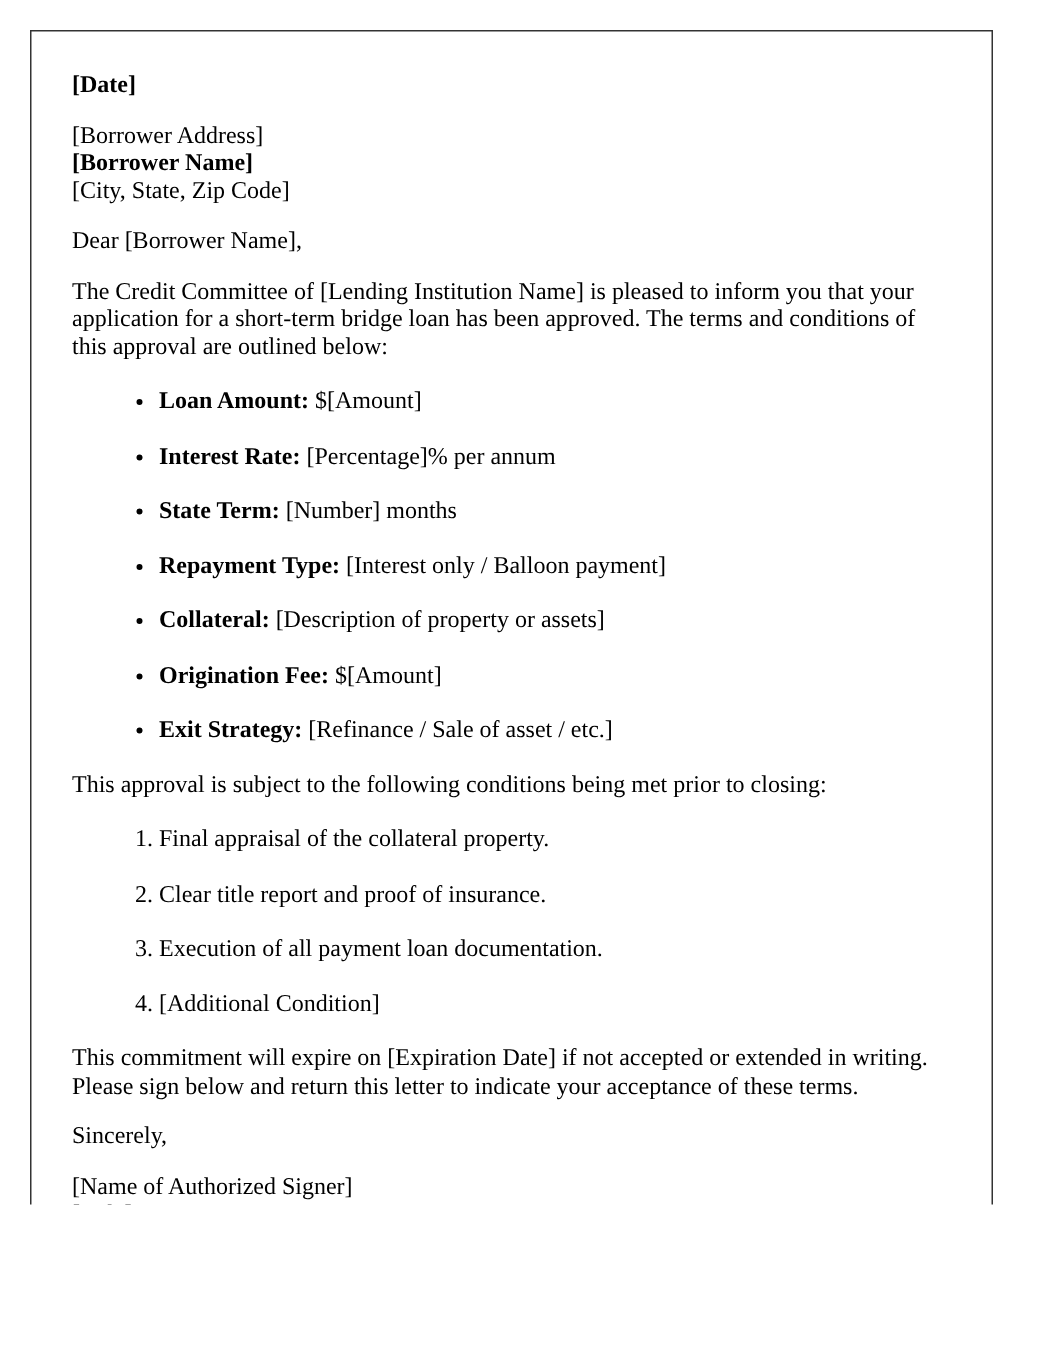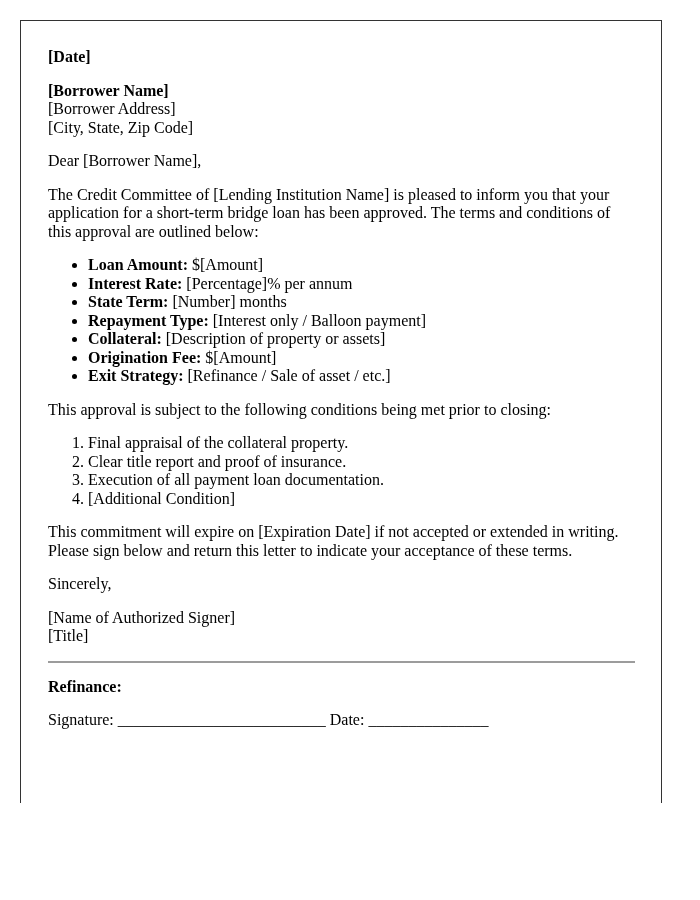--- a/index.html
+++ b/index.html
@@ -27,38 +27,38 @@
     line-height: 18.5px;
     color: #000000;
   }
   .letter-page p { margin: 15px 0; }
   .b { font-weight: bold; }
   .block-line { display: block; }
   ul.terms-list, ol.conditions-list {
     margin: 15px 0;
     padding-left: 40px;
   }
-  ul.terms-list li, ol.conditions-list li { margin: 0; padding: 0; }
+  ul.terms-list li, ol.conditions-list li { margin: 18px; padding: 0; }
   hr.divider {
     margin: 8px 0;
     border: 0;
     border-top: 2px solid #9c9c9c;
     height: 0;
   }
 </style>
 </head>
 <body>
 
 <div class="letter-page">
 
   <p class="b">[Date]</p>
 
   <p>
+    <span class="block-line">[Borrower Address]</span>
     <span class="block-line b">[Borrower Name]</span>
-    <span class="block-line">[Borrower Address]</span>
     <span class="block-line">[City, State, Zip Code]</span>
   </p>
 
 
   <p>Dear [Borrower Name],</p>
 
   <p>The Credit Committee of [Lending Institution Name] is pleased to inform you that your application for a short-term bridge loan has been approved. The terms and conditions of this approval are outlined below:</p>
 
   <ul class="terms-list">
     <li><span class="b">Loan Amount:</span><span> $[Amount]</span></li>

